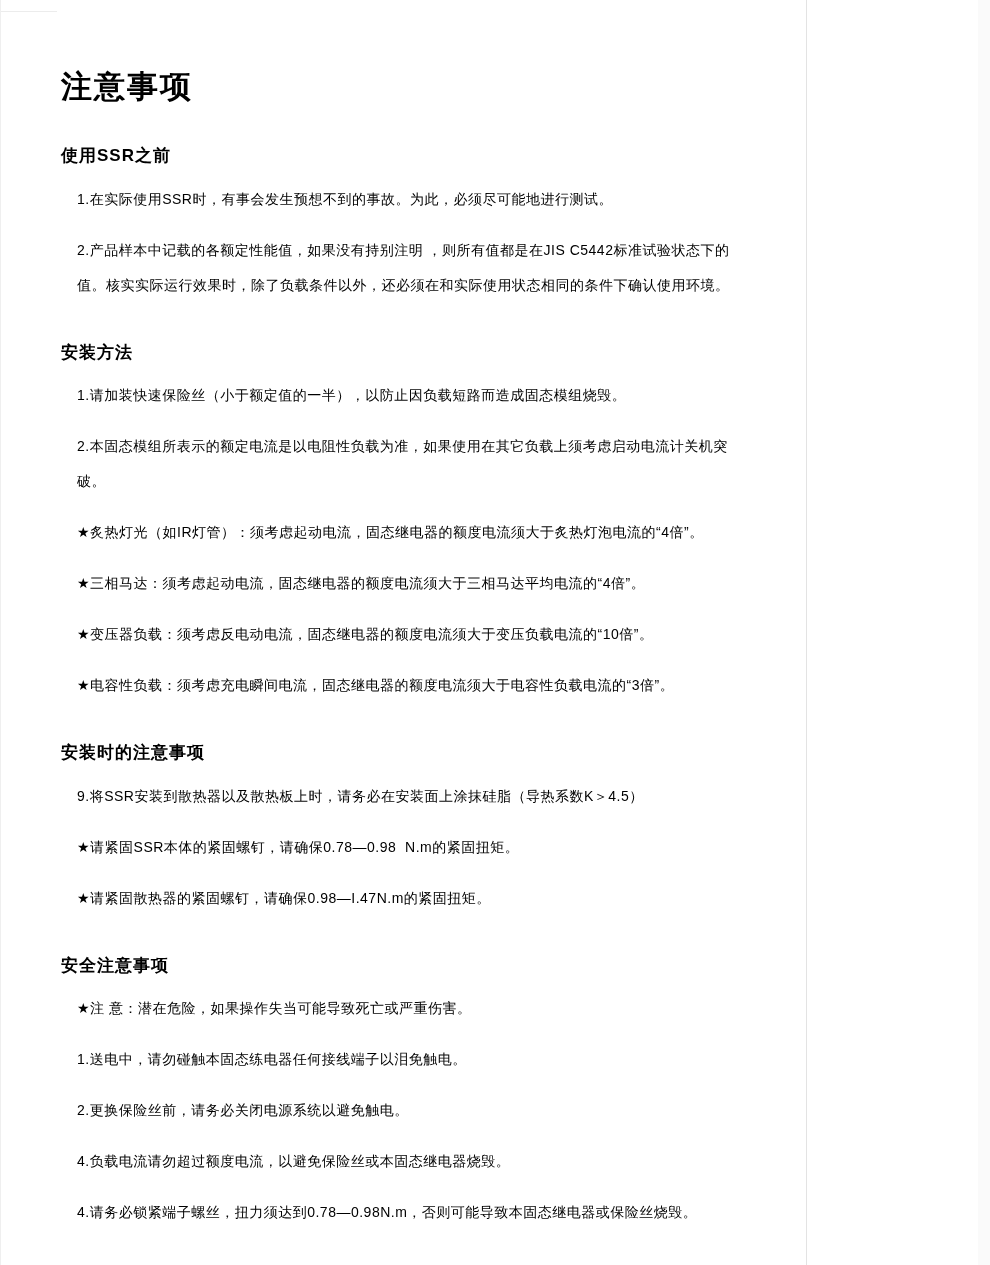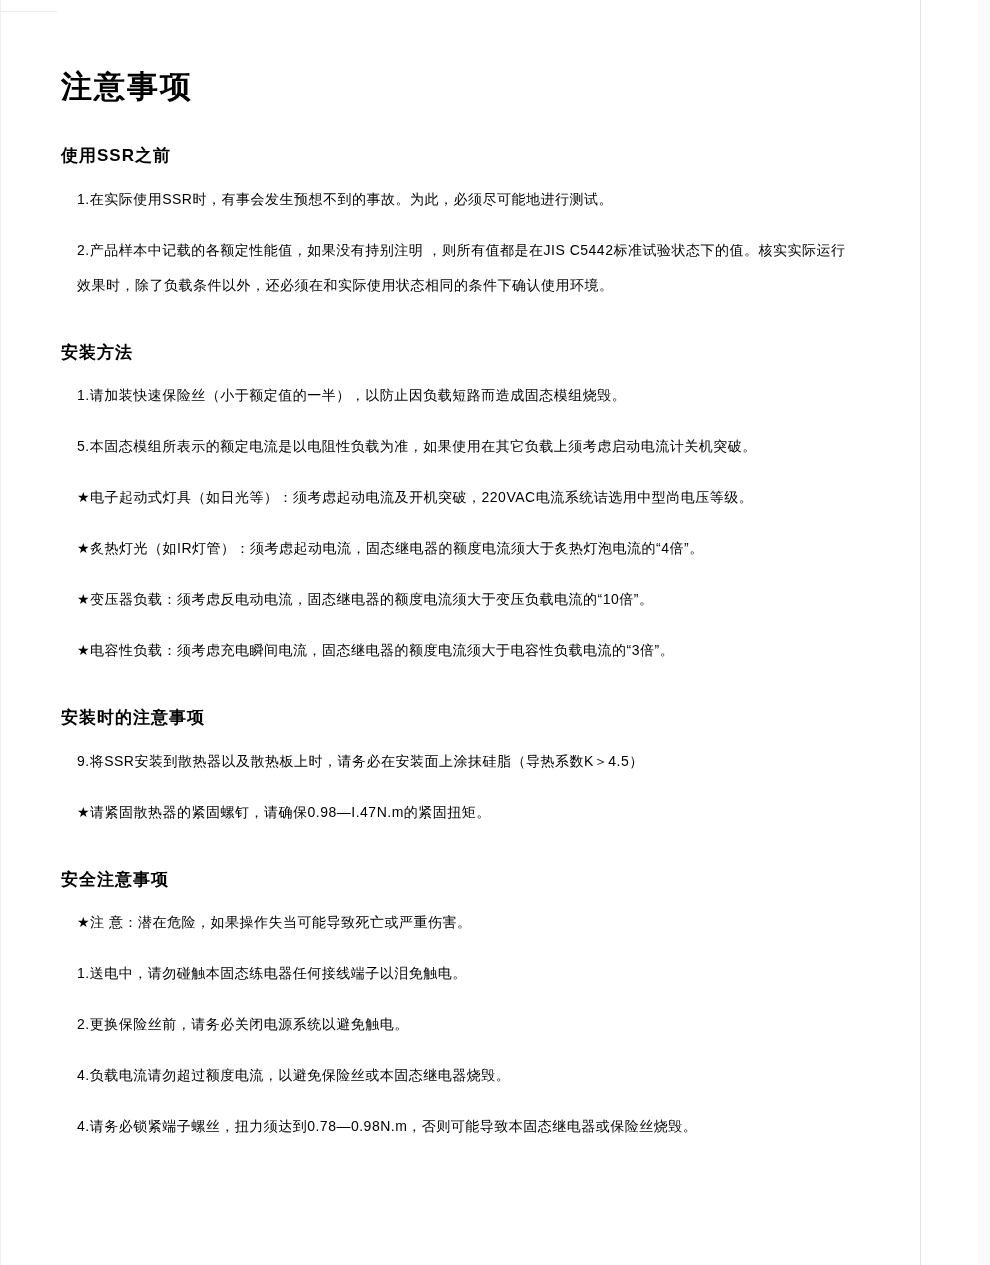--- a/index.html
+++ b/index.html
@@ -12,21 +12,21 @@
     height: 1265px;
     font-family: "Liberation Sans", "DejaVu Sans", sans-serif;
     color: #000000;
     position: relative;
     overflow: hidden;
   }
   .page {
     position: absolute;
     left: 0;
     top: 0;
-    width: 921px;
+    width: 807px;
     height: 1265px;
     background: #ffffff;
     border-left: 1px solid #efefef;
     border-right: 1px solid #e3e3e3;
     box-sizing: border-box;
   }
   .right-gutter {
     position: absolute;
     right: 0;
     top: 0;
@@ -83,29 +83,30 @@
     <h1 class="page-title">注意事项</h1>
     <div id="sections-root">
         <section class="doc-section">
           <h2 class="sec-heading">使用SSR之前</h2>
           <p class="doc-line">1.在实际使用SSR时，有事会发生预想不到的事故。为此，必须尽可能地进行测试。</p>
           <p class="doc-line">2.产品样本中记载的各额定性能值，如果没有持别注明 ，则所有值都是在JIS C5442标准试验状态下的值。核实实际运行效果时，除了负载条件以外，还必须在和实际使用状态相同的条件下确认使用环境。</p>
         </section>
         <section class="doc-section">
           <h2 class="sec-heading">安装方法</h2>
           <p class="doc-line">1.请加装快速保险丝（小于额定值的一半），以防止因负载短路而造成固态模组烧毁。</p>
-          <p class="doc-line">5.本固态模组所表示的额定电流是以电阻性负载为准，如果使用在其它负载上须考虑启动电流计关机突破。</p>
-          <p class="doc-line">★电子起动式灯具（如日光等）：须考虑起动电流及开机突破，220VAC电流系统诘选用中型尚电压等级。</p>
+          <p class="doc-line">2.本固态模组所表示的额定电流是以电阻性负载为准，如果使用在其它负载上须考虑启动电流计关机突破。</p>
           <p class="doc-line">★炙热灯光（如IR灯管）：须考虑起动电流，固态继电器的额度电流须大于炙热灯泡电流的“4倍”。</p>
+          <p class="doc-line">★三相马达：须考虑起动电流，固态继电器的额度电流须大于三相马达平均电流的“4倍”。</p>
           <p class="doc-line">★变压器负载：须考虑反电动电流，固态继电器的额度电流须大于变压负载电流的“10倍”。</p>
           <p class="doc-line">★电容性负载：须考虑充电瞬间电流，固态继电器的额度电流须大于电容性负载电流的“3倍”。</p>
         </section>
         <section class="doc-section">
           <h2 class="sec-heading">安装时的注意事项</h2>
           <p class="doc-line">9.将SSR安装到散热器以及散热板上时，请务必在安装面上涂抹硅脂（导热系数K＞4.5）</p>
+          <p class="doc-line">★请紧固SSR本体的紧固螺钉，请确保0.78—0.98  N.m的紧固扭矩。</p>
           <p class="doc-line">★请紧固散热器的紧固螺钉，请确保0.98—I.47N.m的紧固扭矩。</p>
         </section>
         <section class="doc-section">
           <h2 class="sec-heading">安全注意事项</h2>
           <p class="doc-line">★注 意：潜在危险，如果操作失当可能导致死亡或严重伤害。</p>
           <p class="doc-line">1.送电中，请勿碰触本固态练电器任何接线端子以泪免触电。</p>
           <p class="doc-line">2.更换保险丝前，请务必关闭电源系统以避免触电。</p>
           <p class="doc-line">4.负载电流请勿超过额度电流，以避免保险丝或本固态继电器烧毁。</p>
           <p class="doc-line">4.请务必锁紧端子螺丝，扭力须达到0.78—0.98N.m，否则可能导致本固态继电器或保险丝烧毁。</p>
         </section>

